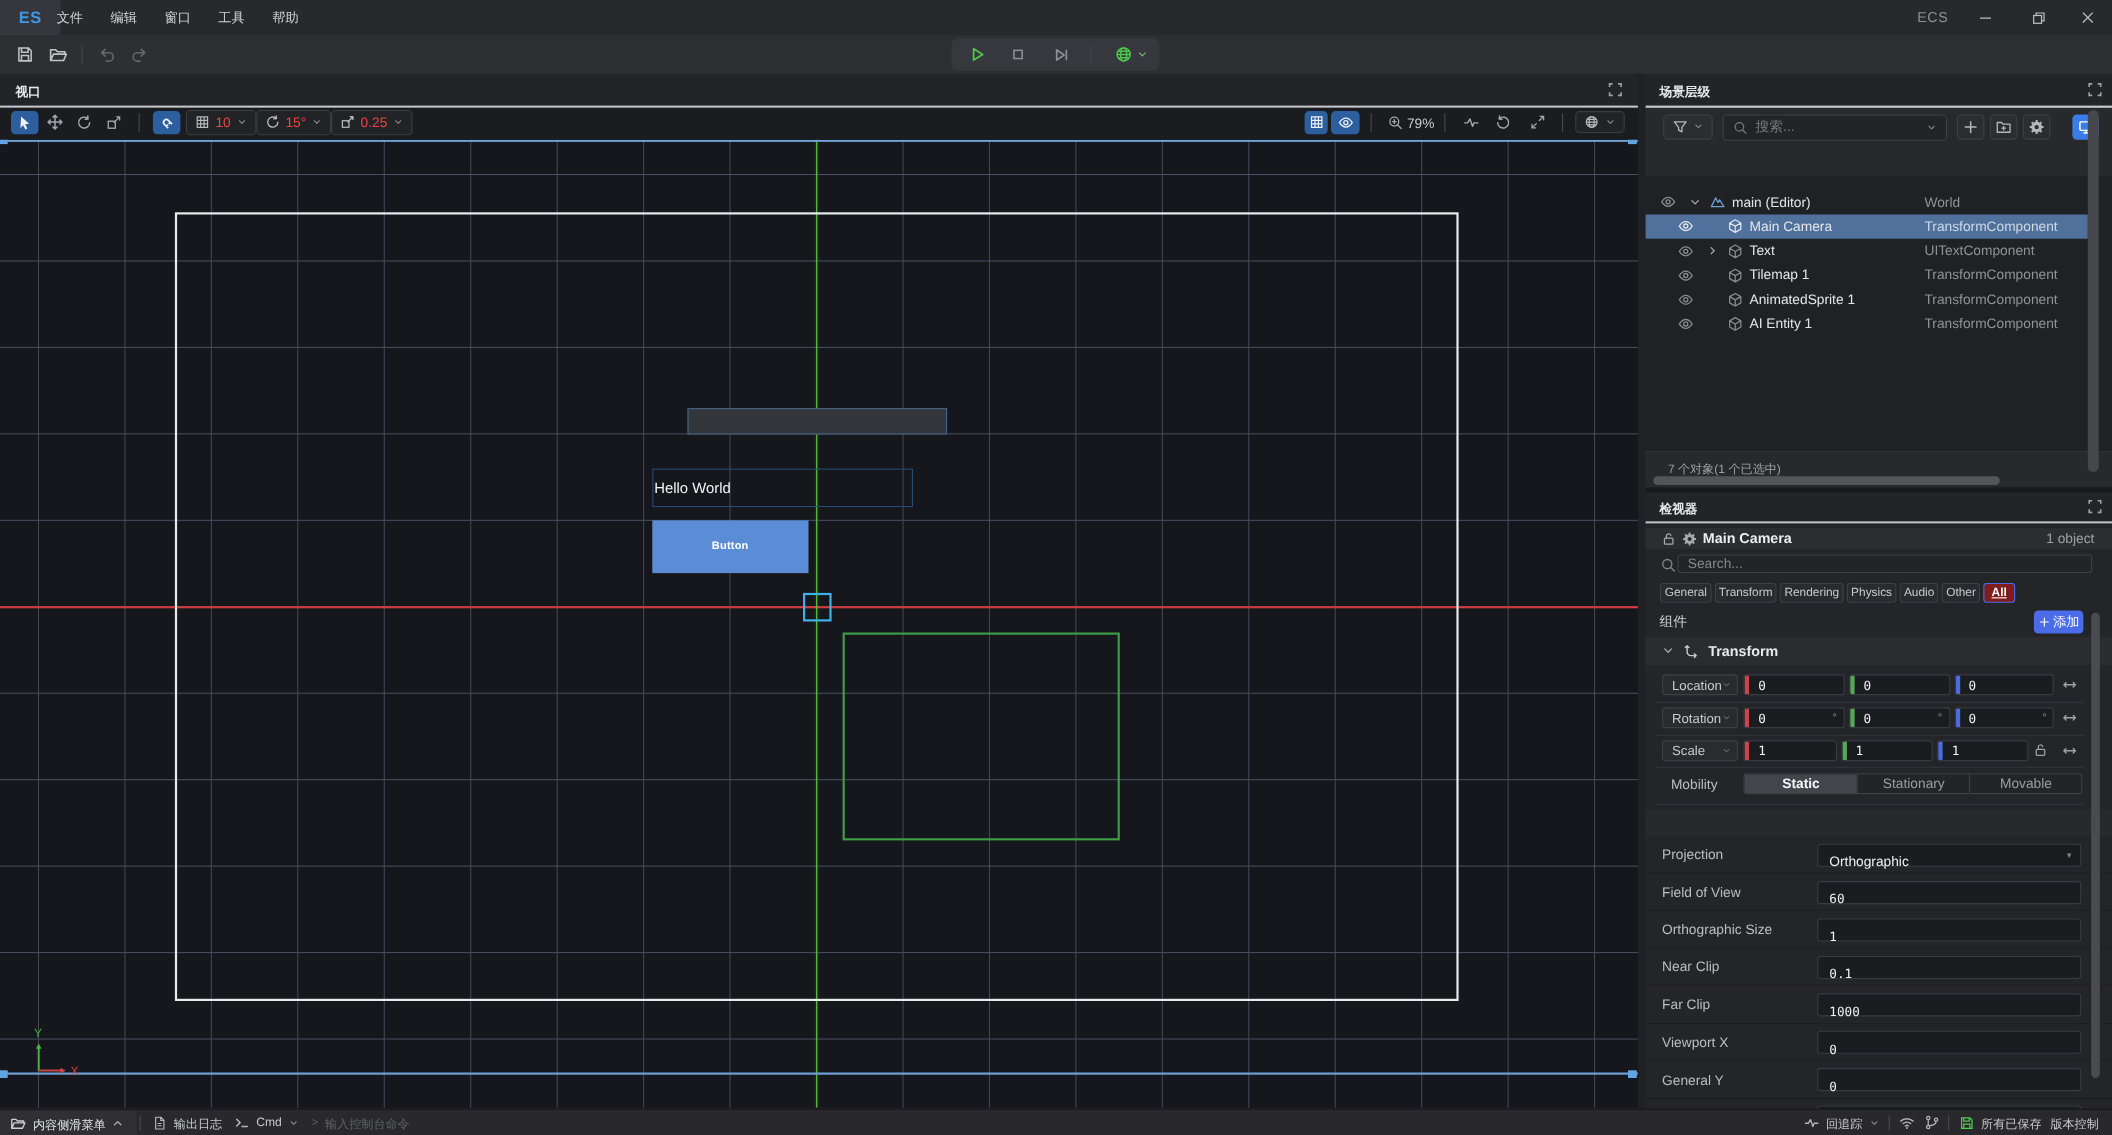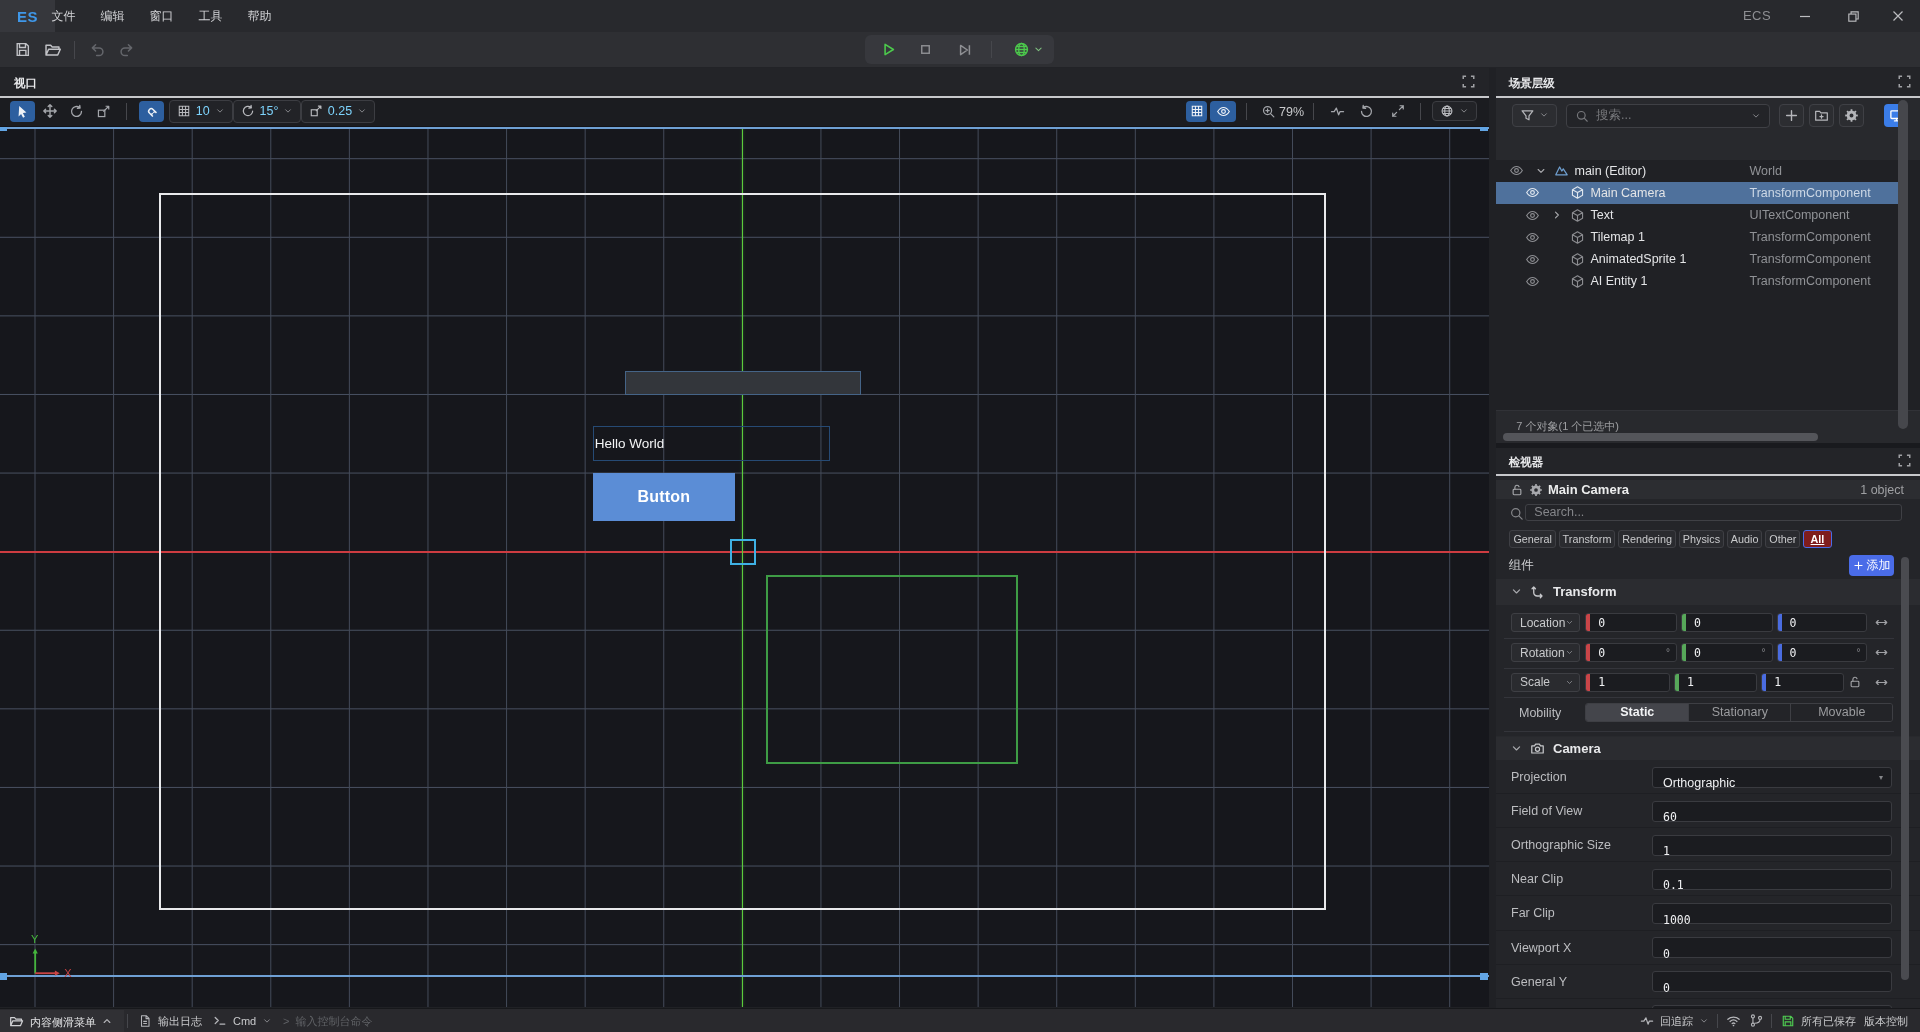--- a/index.html
+++ b/index.html
@@ -31,41 +31,41 @@
 
   
   #vp-title { left:0; top:68px; width:1489px; height:28px; background:#232428; }
   .panel-title-text { font-weight:bold; font-size:11.5px; color:#e8e9eb; }
   .panel-underline { height:2px; background:#c7c8cb; }
   #vp-toolbar { left:0; top:98px; width:1489px; height:28px; background:#1b1c20; }
   .vtb-btn { position:absolute; top:2.5px; height:21.5px; border-radius:4px; display:flex; align-items:center; justify-content:center; color:#a4a6ab; }
   .vtb-btn.blue { background:#2d5f9f; color:#eef2f7; }
   .vtb-group { position:absolute; top:2px; height:22.5px; border:1px solid #3c3d42; background:#222327; border-radius:4px;
                display:flex; align-items:center; color:#b8b9bd; font-size:12.5px; gap:5px; padding:0 7px; }
-  .vtb-group .val { color:#7dd3fc; }
+  .vtb-group .val { color:#ef4444; }
   .vtb-txt { position:absolute; color:#c9cacc; font-size:12.5px; }
 
   
   #canvas { left:0; top:127px; width:1489px; height:880px; background:#16171c; overflow:hidden;
     background-image:
       linear-gradient(to right, #434a59 1.2px, transparent 1.2px),
       linear-gradient(to bottom, #485061 1.2px, transparent 1.2px);
     background-size:78.6px 78.6px;
     background-position:34.5px 31.2px; }
   .cv { position:absolute; }
 
   
   #right { left:1496px; top:68px; width:424px; height:940px; background:#28292d; }
   .rl { position:absolute; }
   .btn-outline { border:1px solid #3f4045; background:#2c2d31; border-radius:4px; display:flex; align-items:center; justify-content:center; color:#b5b6ba; }
   .btn-blue { background:#3b7de8; border-radius:4px; display:flex; align-items:center; justify-content:center; color:#fff; }
   #h-search { border:1px solid #3f4045; background:#232428; border-radius:4px; display:flex; align-items:center; color:#77787c; }
   .h-header { background:#2a2b2f; border-bottom:1px solid #1e1f23; color:#d3d4d6; }
   .h-rows { background:#202125; }
-  .h-row { position:absolute; left:0; width:402px; height:22.1px; display:flex; align-items:center; color:#e4e5e7; font-size:12.5px; }
+  .h-row { position:absolute; left:0; width:402px; height:22.1px; display:flex; align-items:center; color:#e4e5e7; font-size:12.5px;margin-top:13px; }
   .h-row .typ { position:absolute; left:253.5px; color:#909296; }
   .h-row.sel { background:#4f719c; }
   .h-row.sel .typ { color:#cdd8e6; }
   .h-row .ico { position:absolute; color:#8b8c90; }
   .h-row.sel .ico { color:#dfe6ee; }
   .scrollbar { position:absolute; background:#54555a; border-radius:5px; }
 
   
   .insp-sechead { position:absolute; left:0; width:424px; background:#2b2c30; display:flex; align-items:center; color:#e8e9eb; }
   .insp-rows-bg { position:absolute; left:0; width:424px; background:#242529; }
@@ -489,21 +489,21 @@
   <div class="cv" style="left:-2px;top:846.2px;width:9px;height:6.5px;background:#62a5e4"></div>
   <div class="cv" style="left:1479.5px;top:846.2px;width:8px;height:6.5px;background:#62a5e4"></div>
 
   <div class="cv" style="left:624.5px;top:243.5px;width:236px;height:24.5px;background:#33363b;border:1px solid #456487"></div>
 
   <div class="cv" style="left:592.8px;top:298.8px;width:237px;height:35px;border:1px solid #264a74">
     <span style="position:absolute;left:1px;top:0;height:33px;line-height:33px;color:#f3f4f5;font-size:13.5px">Hello World</span>
   </div>
 
   <div class="cv" style="left:592.8px;top:346px;width:142px;height:47.5px;background:#5b8dd6;display:flex;align-items:center;justify-content:center">
-    <span style="color:#fff;font-size:16px;font-weight:bold;letter-spacing:.2px">Button</span>
+    <span style="color:#fff;font-size:10px;font-weight:bold;letter-spacing:.2px">Button</span>
   </div>
 
   <div class="cv" style="left:729.5px;top:411.5px;width:26px;height:26px;border:2px solid #3fb1e4"></div>
 
   <div class="cv" style="left:766px;top:448.2px;width:251.5px;height:188.5px;border:2px solid #3e9c45"></div>
 
   <svg class="cv" style="left:22px;top:800px" width="60" height="60">
     <text x="12.7" y="15.5" fill="#44b53c" font-size="11" font-family="Liberation Sans, sans-serif" text-anchor="middle">Y</text>
     <path d="M13.2 46.5 V23.5" stroke="#44b53c" stroke-width="1.8" fill="none"></path>
     <path d="M10.6 26.5 L13.2 21.6 L15.8 26.5 z" fill="#44b53c"></path>
@@ -858,33 +858,20 @@
 
   <span class="rl" style="left:23px;top:637.8px;color:#bcbdc0;font-size:12.5px">Mobility</span>
   <div class="seg" style="left:89.3px;top:635px">
     <div class="on">Static</div>
     <div>Stationary</div>
     <div>Movable</div>
   </div>
 
   <div class="row-sep" style="top:662.5px"></div>
 
-  <div class="insp-sechead" style="top:668.5px;height:23.6px">
-    <span class="ico" style="margin-left:14px;color:#a8a9ad">
-        <svg width="13" height="13">
-          <use href="#i-chev-down"></use>
-        </svg>
-      </span>
-    <span class="ico" style="margin-left:7px;color:#c8c9cc">
-        <svg width="15" height="15">
-          <use href="#i-camera"></use>
-        </svg>
-      </span>
-    <span style="margin-left:8px;font-weight:bold;font-size:13px">Camera</span>
-  </div>
   <div id="cam-rows" class="rl" style="left:0;top:692.1px;width:424px;height:247.9px;overflow:hidden">
       <div class="cam-row" style="top: 0px;">
       <span class="lbl">Projection</span>
       <div class="inp dd">
           <span class="v">Orthographic</span>
           <span class="dd-arrow">▾</span>
         </div>
     </div>
       <div class="cam-row" style="top: 34.1px;">
       <span class="lbl">Field of View</span>

